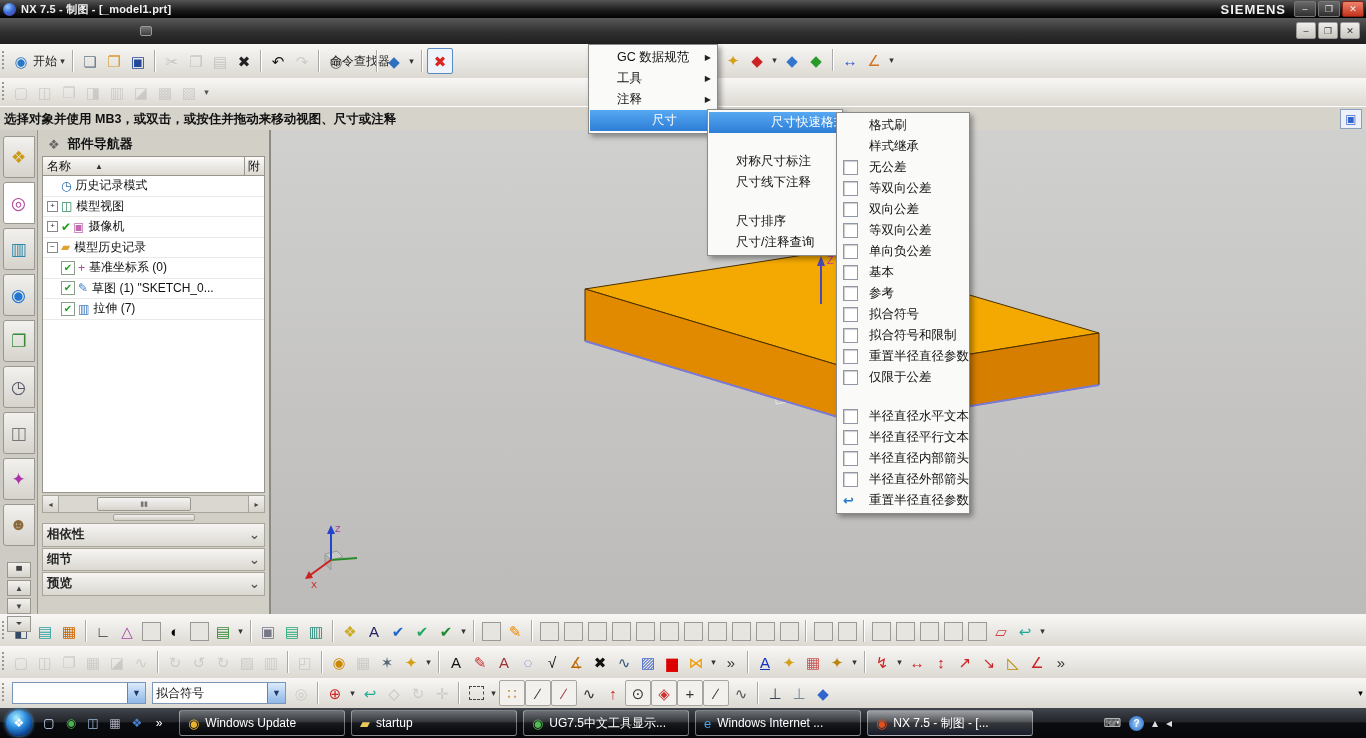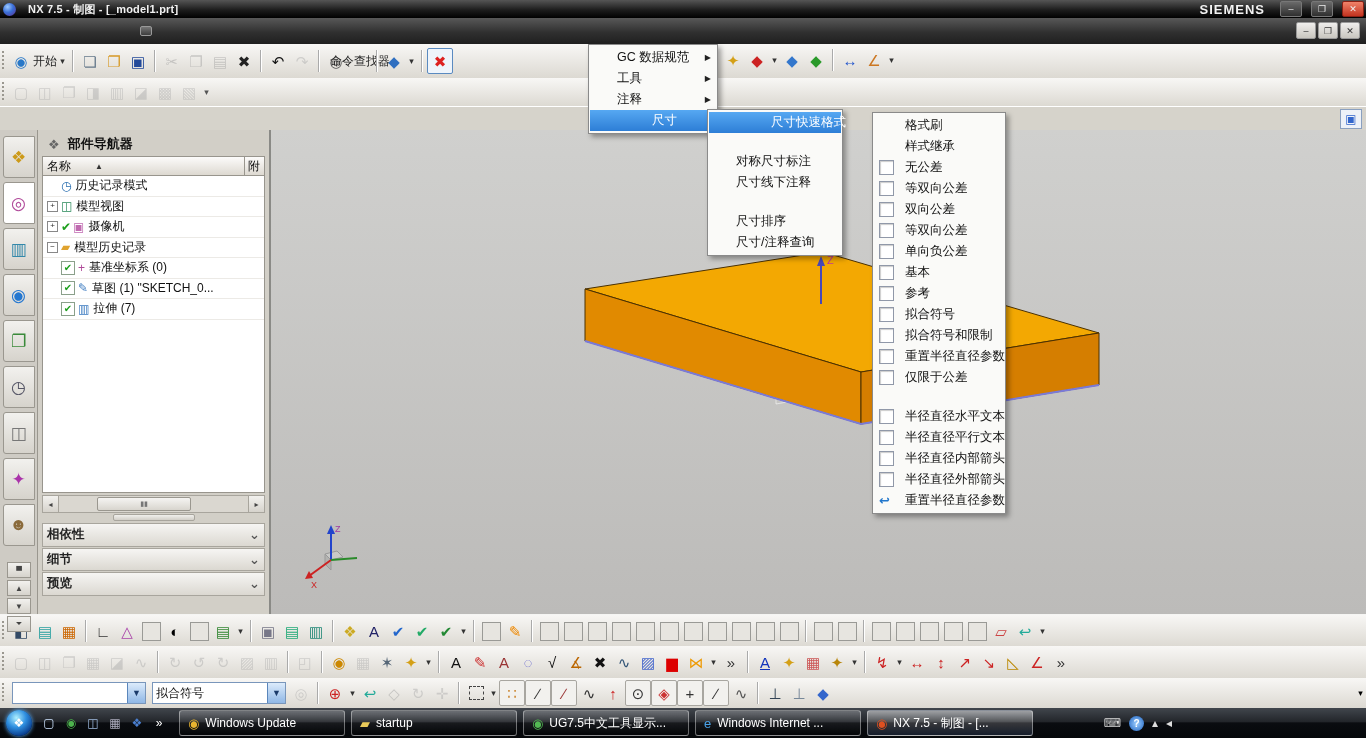--- a/index.html
+++ b/index.html
@@ -2,21 +2,21 @@
 <html><head>
 <meta charset="utf-8">
 <style>
   html,body{margin:0;padding:0;background:#555;}
   #app{position:relative;width:1366px;height:738px;overflow:hidden;
        font-family:"Liberation Sans","DejaVu Sans",sans-serif;
        background:#c9c8c6;outline:1px solid #000;}
   
   .titlebar{position:absolute;left:0;top:0;right:0;height:18px;
     background:linear-gradient(#555 0%,#1d1d1d 55%,#000 100%);
-    display:flex;align-items:center;color:#f2f2f2;font-size:11px;gap:7px;}
+    display:flex;align-items:center;color:#f2f2f2;font-size:11px;}
   .nxlogo{width:13px;height:13px;border-radius:50%;margin:0 5px 0 3px;
     background:radial-gradient(circle at 35% 30%,#9ecBff 0%,#3a6fd8 45%,#5b2d8f 100%);}
   .titletext{font-weight:bold;letter-spacing:.2px;}
   .brand{margin-left:auto;font-weight:bold;font-size:13px;letter-spacing:1px;margin-right:8px;}
   .winbtn{width:20px;height:14px;margin-right:2px;border:1px solid #777;border-radius:2px;
     display:flex;align-items:center;justify-content:center;font-size:9px;color:#eee;
     background:linear-gradient(#6a6a6a,#2f2f2f);}
   .winbtn.close{background:linear-gradient(#f0836a,#c2331f);border-color:#8a2014;}
   
   .menubar{position:absolute;left:0;top:18px;right:0;height:26px;
@@ -116,21 +116,21 @@
   #menu3 .m-chkcol{width:26px;}
   .m-check{width:13px;height:13px;border:1px solid #9098a8;background:#fff;box-shadow:inset 1px 1px 1px #ccc;}
   .m-reset{color:#2277cc;font-weight:bold;font-size:13px;}
   .m-label{flex:1;white-space:nowrap;}
   .m-arrow{margin-left:10px;font-size:8px;color:#222;}
   .m-row.hl{background:linear-gradient(#56a8f2,#2d7ed6);color:#fff;gap:35px;}
   .m-row.hl .m-arrow{color:#fff;}
   .m-sep{height:1px;background:#c6c6c6;margin:3px 6px;}
   #menu1{left:588px;top:44px;width:130px;}
   #menu2{left:707px;top:109px;width:136px;}
-  #menu3{left:872px;top:112px;width:134px;}
+  #menu3{left:836px;top:112px;width:134px;}
   
   .taskbar{position:absolute;left:0;bottom:0;right:0;height:30px;
     background:linear-gradient(#41464d 0%,#23262b 45%,#0a0c10 50%,#05070a 100%);
     display:flex;align-items:center;z-index:40;}
   .orb{width:26px;height:26px;border-radius:50%;margin:0 6px;flex:none;
     background:radial-gradient(circle at 40% 30%,#aef0ff 0%,#2f8fe0 40%,#0a3f8f 75%,#062a60 100%);
     display:flex;align-items:center;justify-content:center;color:#fff;font-size:12px;
     box-shadow:0 0 4px #58b0ff;}
   .ql{display:flex;align-items:center;margin-right:6px;}
   .qlicon{width:18px;height:18px;display:flex;align-items:center;justify-content:center;font-size:12px;margin:0 2px;}
@@ -317,20 +317,21 @@
       </span>
       <span class="tbtn disabled">
         <span class="glyph" style="color: rgb(170, 170, 170);">▧</span>
       </span>
       <span class="tbtn caret">
         <span class="glyph" style="color: rgb(85, 85, 85);">▾</span>
       </span>
     </div>
 
   <div class="promptbar">
+    <span class="ptext">选择对象并使用 MB3，或双击，或按住并拖动来移动视图、尺寸或注释</span>
     <span class="pbtn">▣</span>
   </div>
 
   <div class="viewport">
     <svg width="1096" height="484">
 
       <polygon points="505,198 560,188 560,264 505,274" fill="none" stroke="rgba(255,255,255,0.55)"></polygon>
       <line x1="505" y1="198" x2="532" y2="210" stroke="rgba(255,255,255,0.45)"></line>
 
       <polygon points="314,159 552,122 828,203 590,242" fill="#f3a802" stroke="#4a3000" stroke-width="1"></polygon>

